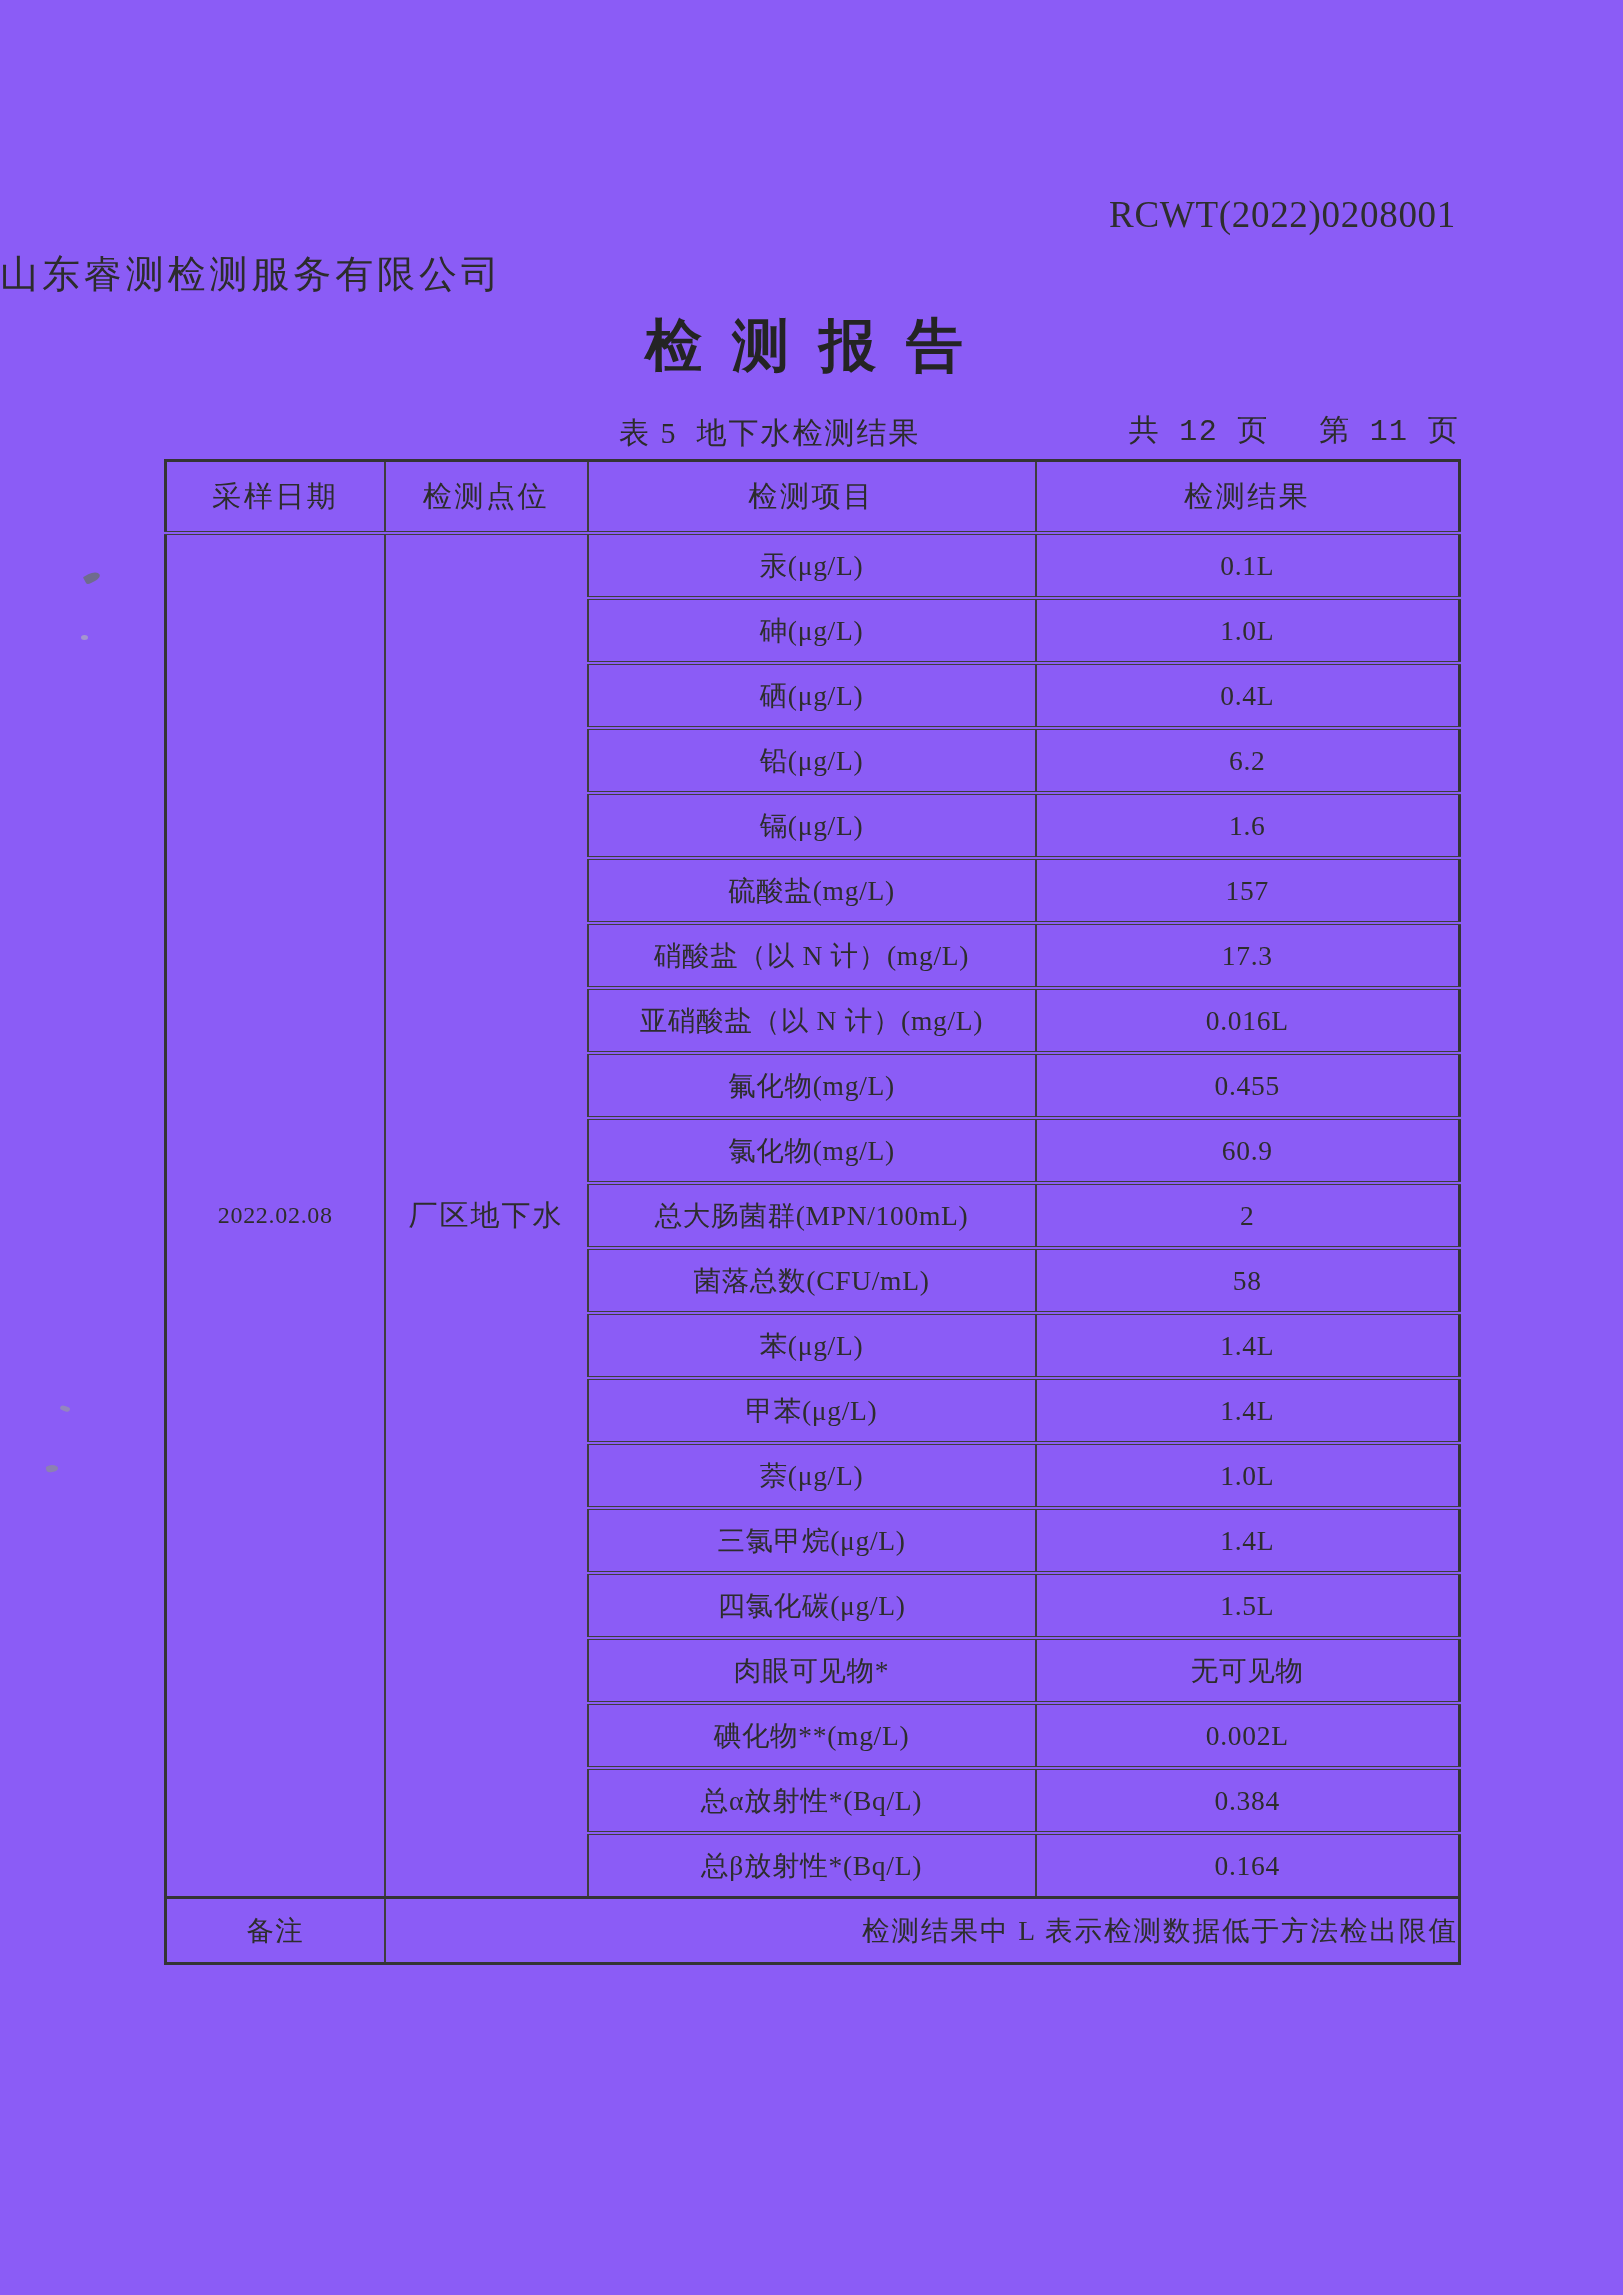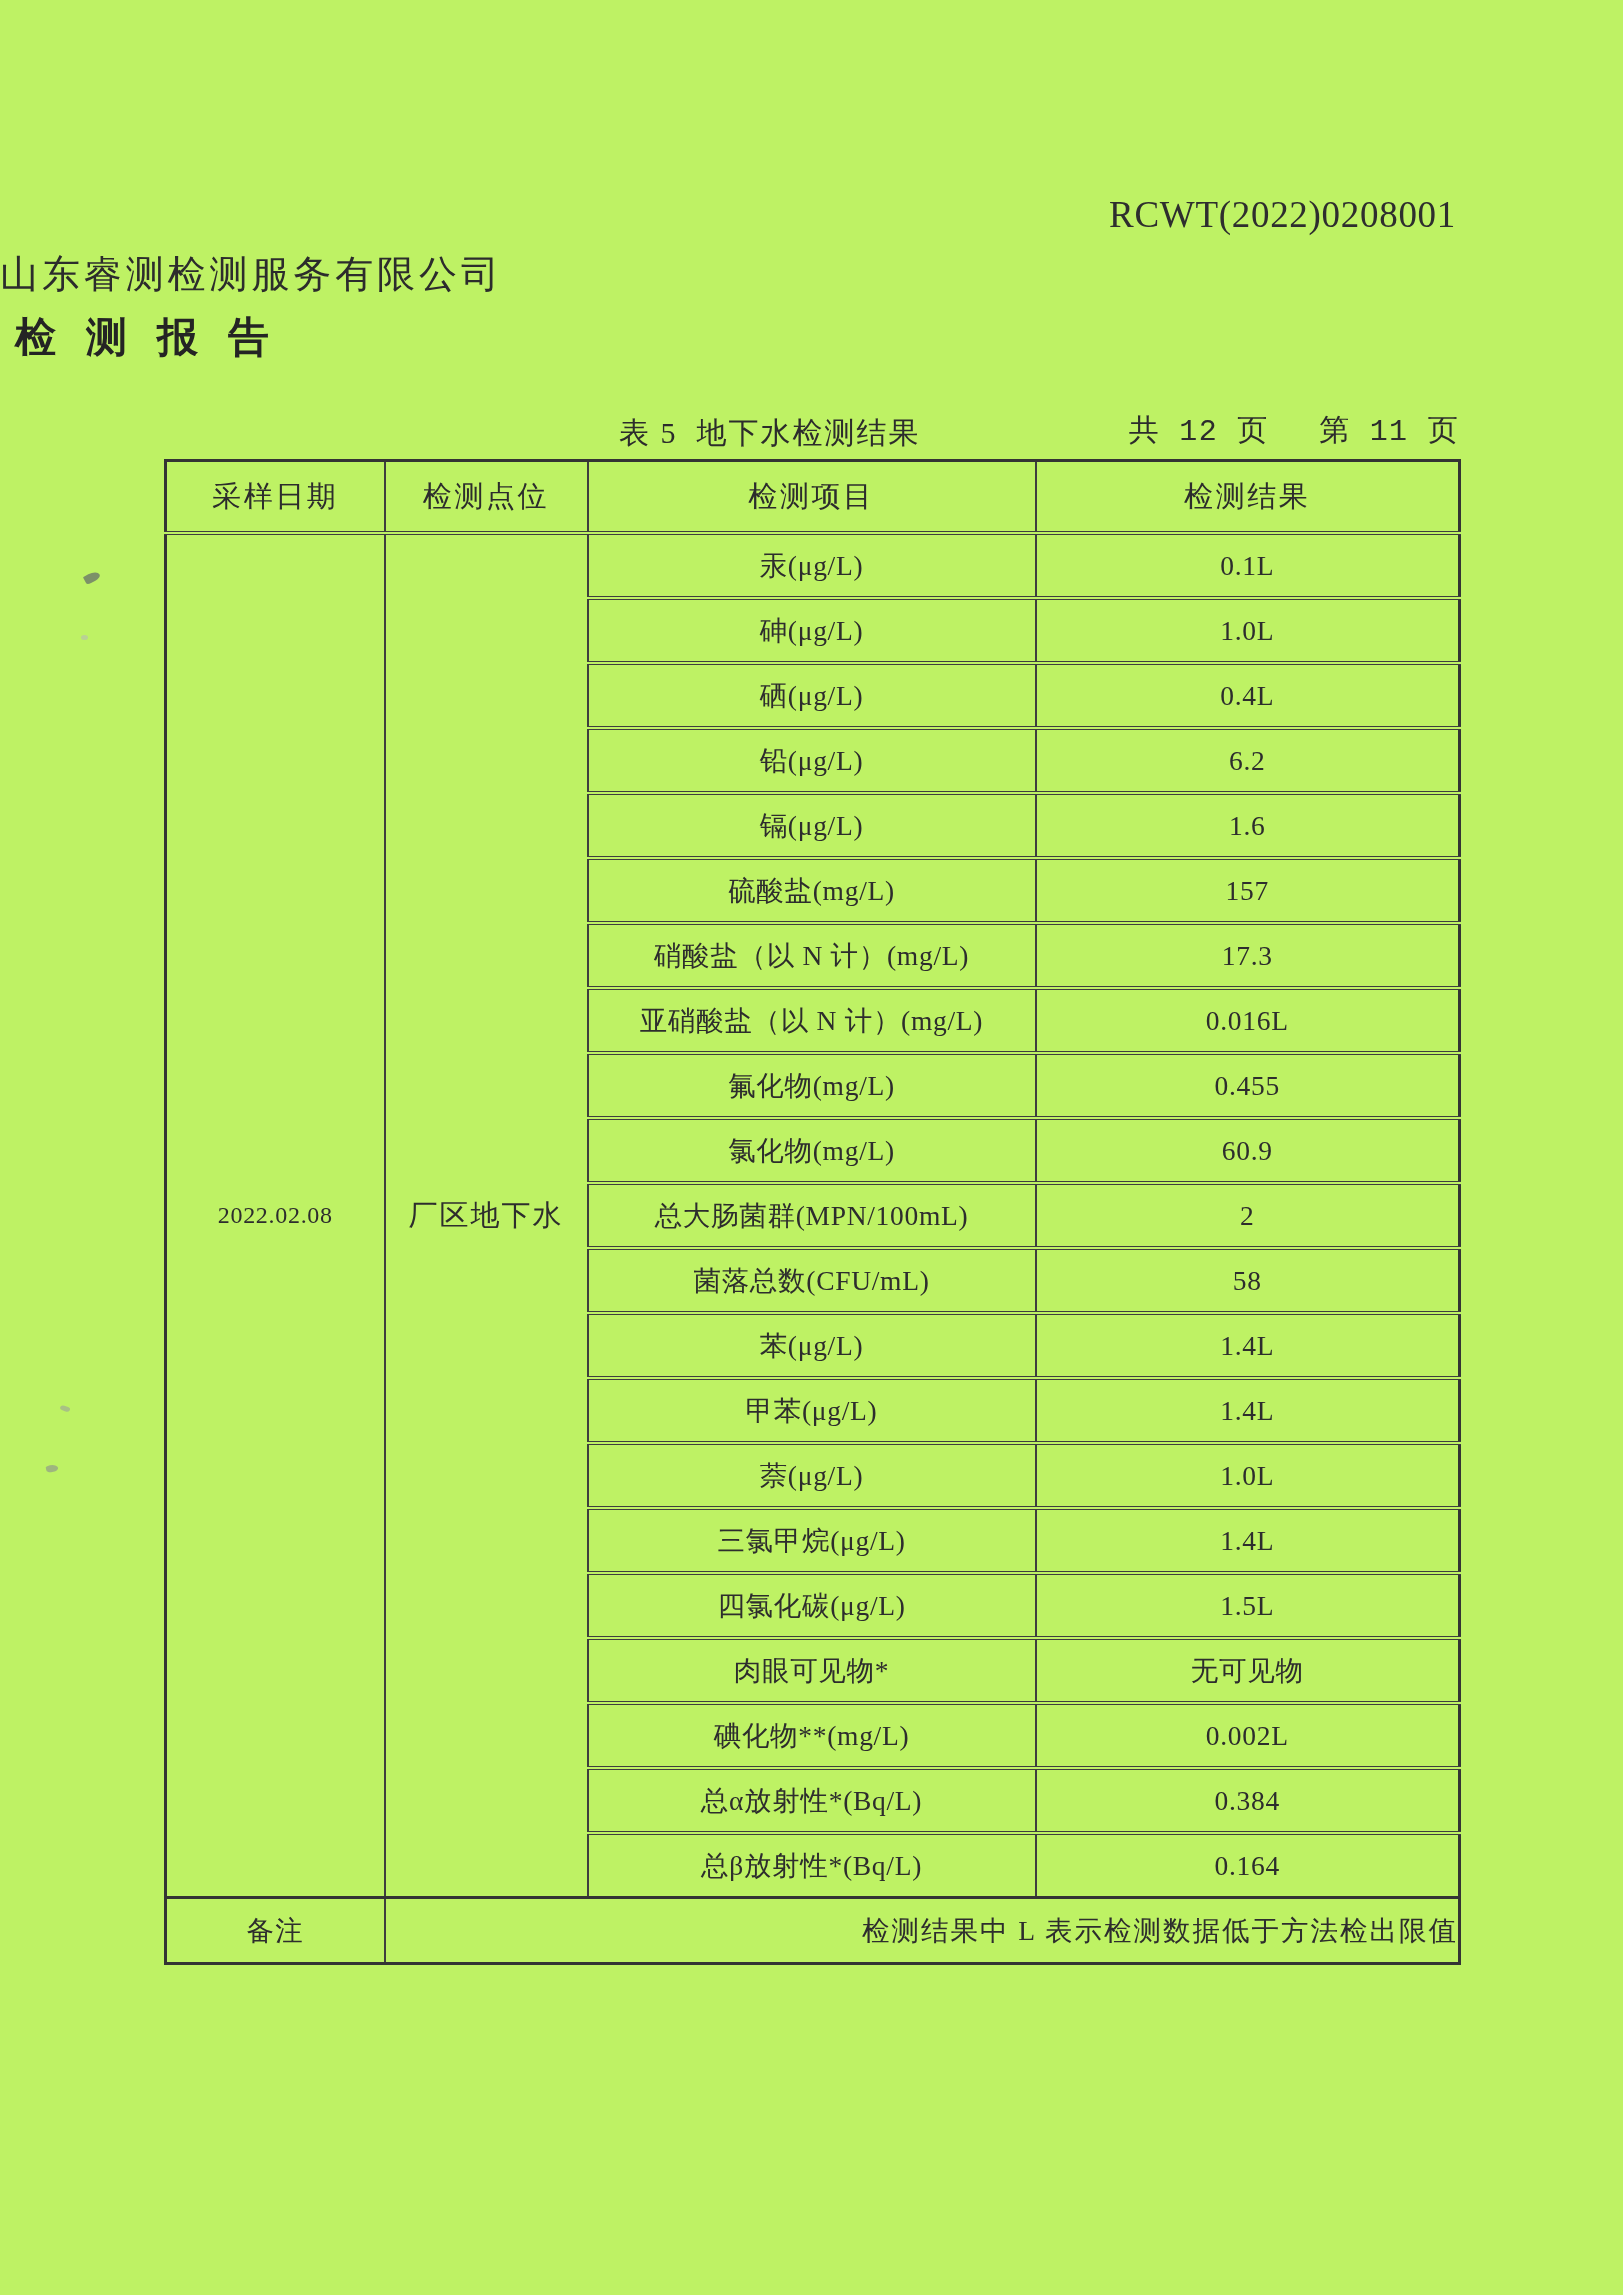--- a/index.html
+++ b/index.html
@@ -7,41 +7,42 @@
   body {
     width: 1623px; height: 2295px;
     background: #ffffff;
     font-family: "Liberation Serif", "DejaVu Serif", serif;
     color: #2b2b2b;
     -webkit-font-smoothing: antialiased;
   }
   .page {
     position: relative;
     width: 1623px; height: 2295px;
-    background: #bef264;
+    background: #8b5cf6;
     overflow: hidden;
   }
 
   
   .doc-number {
     position: absolute; top: 196px; right: 167px;
     font-size: 37px; line-height: 1;
     letter-spacing: 0.7px;
     color: #2e2e2e;
   }
   .company-name {
     position: absolute; top: 255px; left: 0; width: 100%;
     text-align: left;
     font-size: 38px; line-height: 1;
     letter-spacing: 3.9px;
     color: #2c2c2c;
   }
   .report-title {
     position: absolute; top: 315px; left: 0; width: 100%;
-    font-size: 41px; line-height: 1.1;
+    text-align: center;
+    font-size: 57px; line-height: 1.1;
     font-weight: 700;
     letter-spacing: 30px;
     text-indent: 15px;
     color: #242424;
   }
   .caption-left {
     position: absolute; top: 416px; left: 619px;
     font-size: 30px; line-height: 1.1;
     letter-spacing: 2px;
     white-space: pre;

